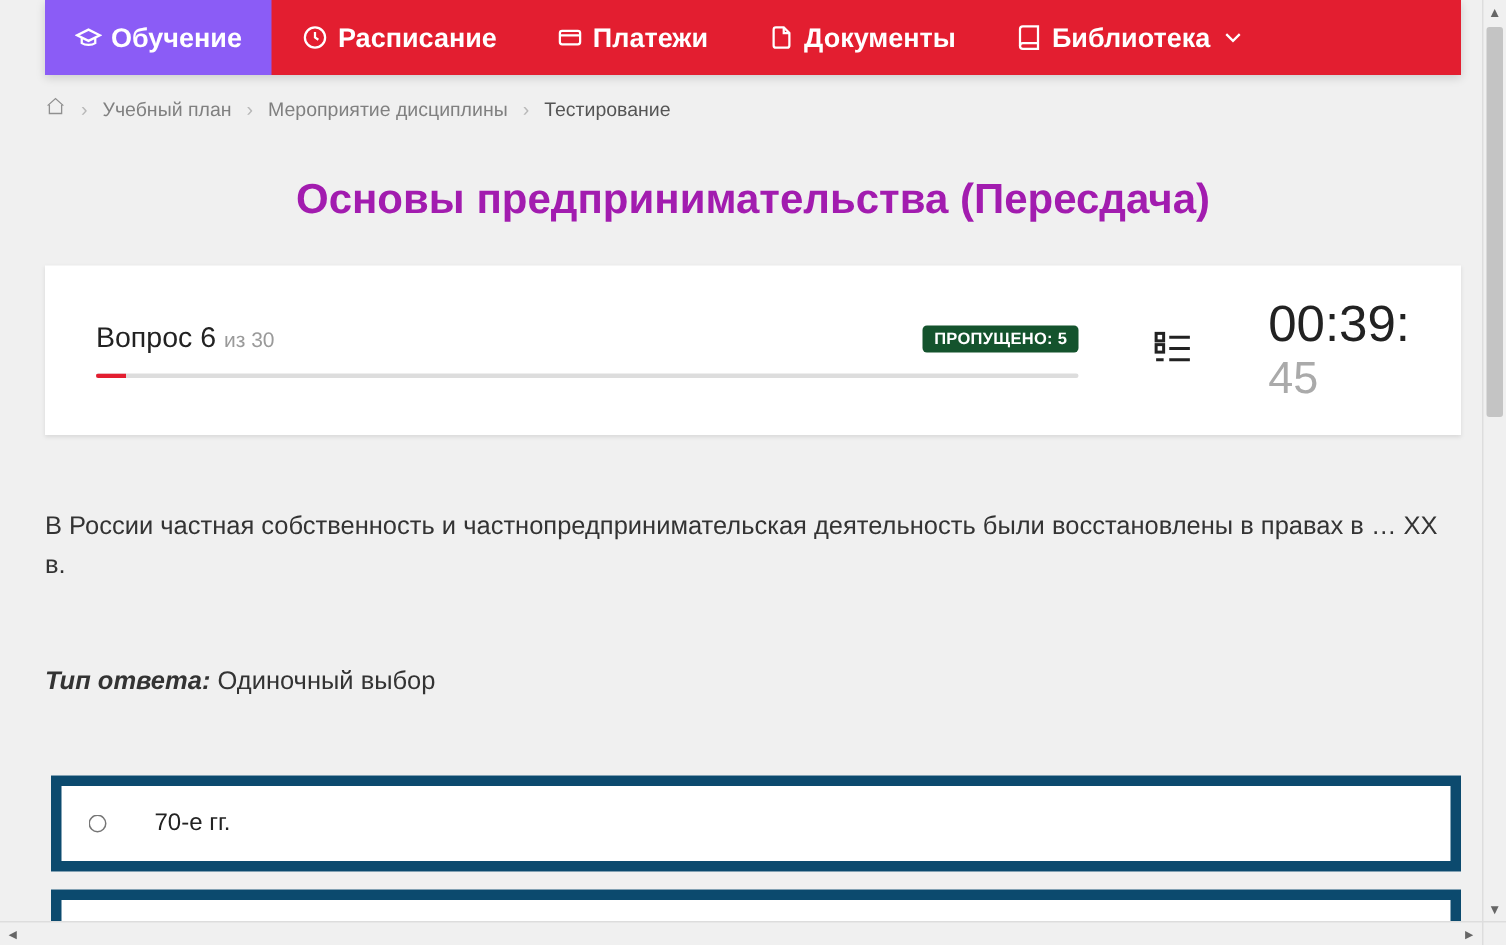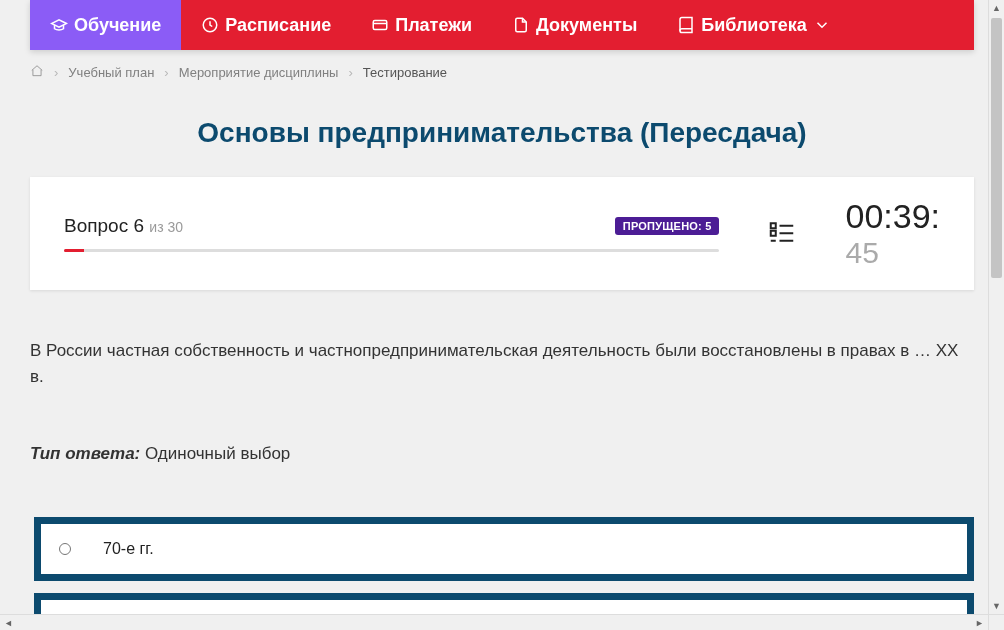--- a/index.html
+++ b/index.html
@@ -62,21 +62,21 @@
     font-size: 13px;
   }
   .breadcrumb a { color: #808080; text-decoration: none; }
   .breadcrumb .current { color: #555; }
   .breadcrumb .chev { color: #b8b8b8; }
   .home-icon svg { width: 14px; height: 14px; stroke: #909090; fill: none; stroke-width: 1.5; }
 
   
   .page-title {
     text-align: center;
-    color: #0c4a6e;
+    color: #a21caf;
     font-size: 28px;
     font-weight: 700;
     margin: 24px 0 28px 0;
   }
 
   
   .status-card {
     background: #fff;
     margin: 0 30px;
     padding: 20px 34px;
@@ -92,21 +92,21 @@
     gap: 12px;
   }
   .q-row {
     display: flex;
     align-items: center;
     justify-content: space-between;
   }
   .q-label { font-size: 19px; color: #222; font-weight: 400; }
   .q-label .of { color: #9a9a9a; font-size: 14px; }
   .skipped-badge {
-    background: #4c1d95;
+    background: #14532d;
     color: #fff;
     font-size: 11px;
     font-weight: 700;
     padding: 3px 8px;
     border-radius: 3px;
     letter-spacing: .2px;
   }
   .progress {
     height: 3px;
     background: #ddd;

